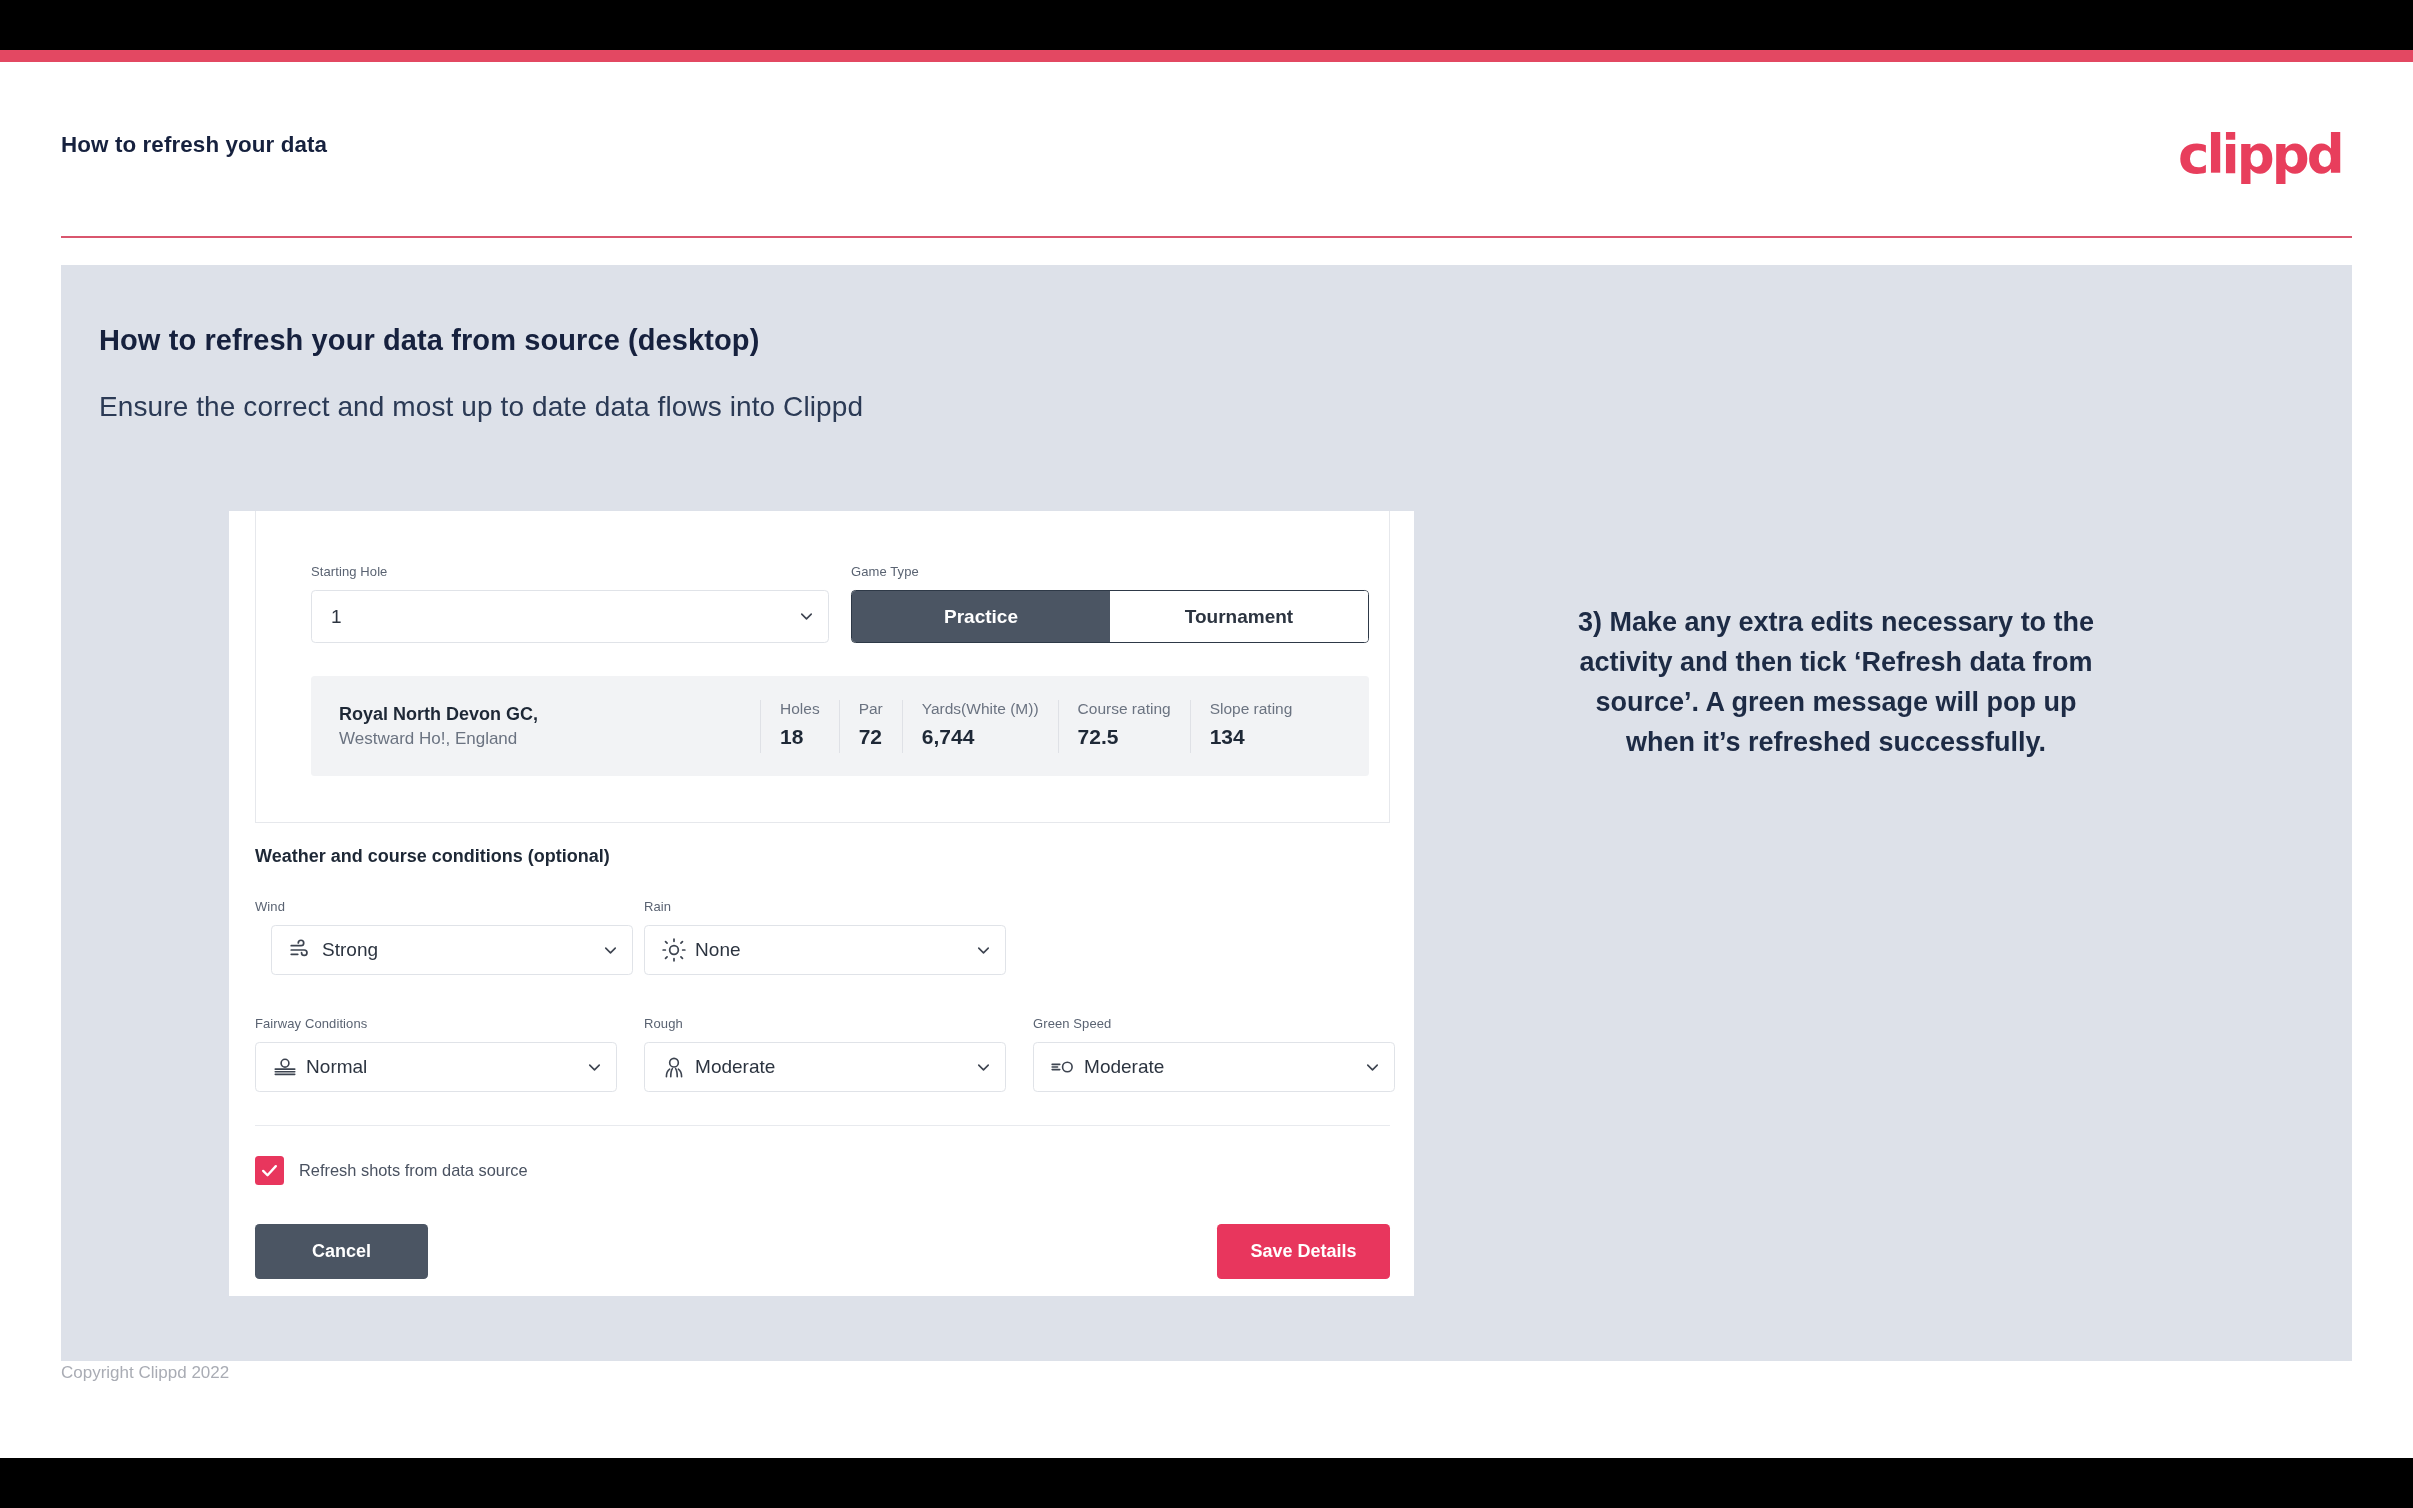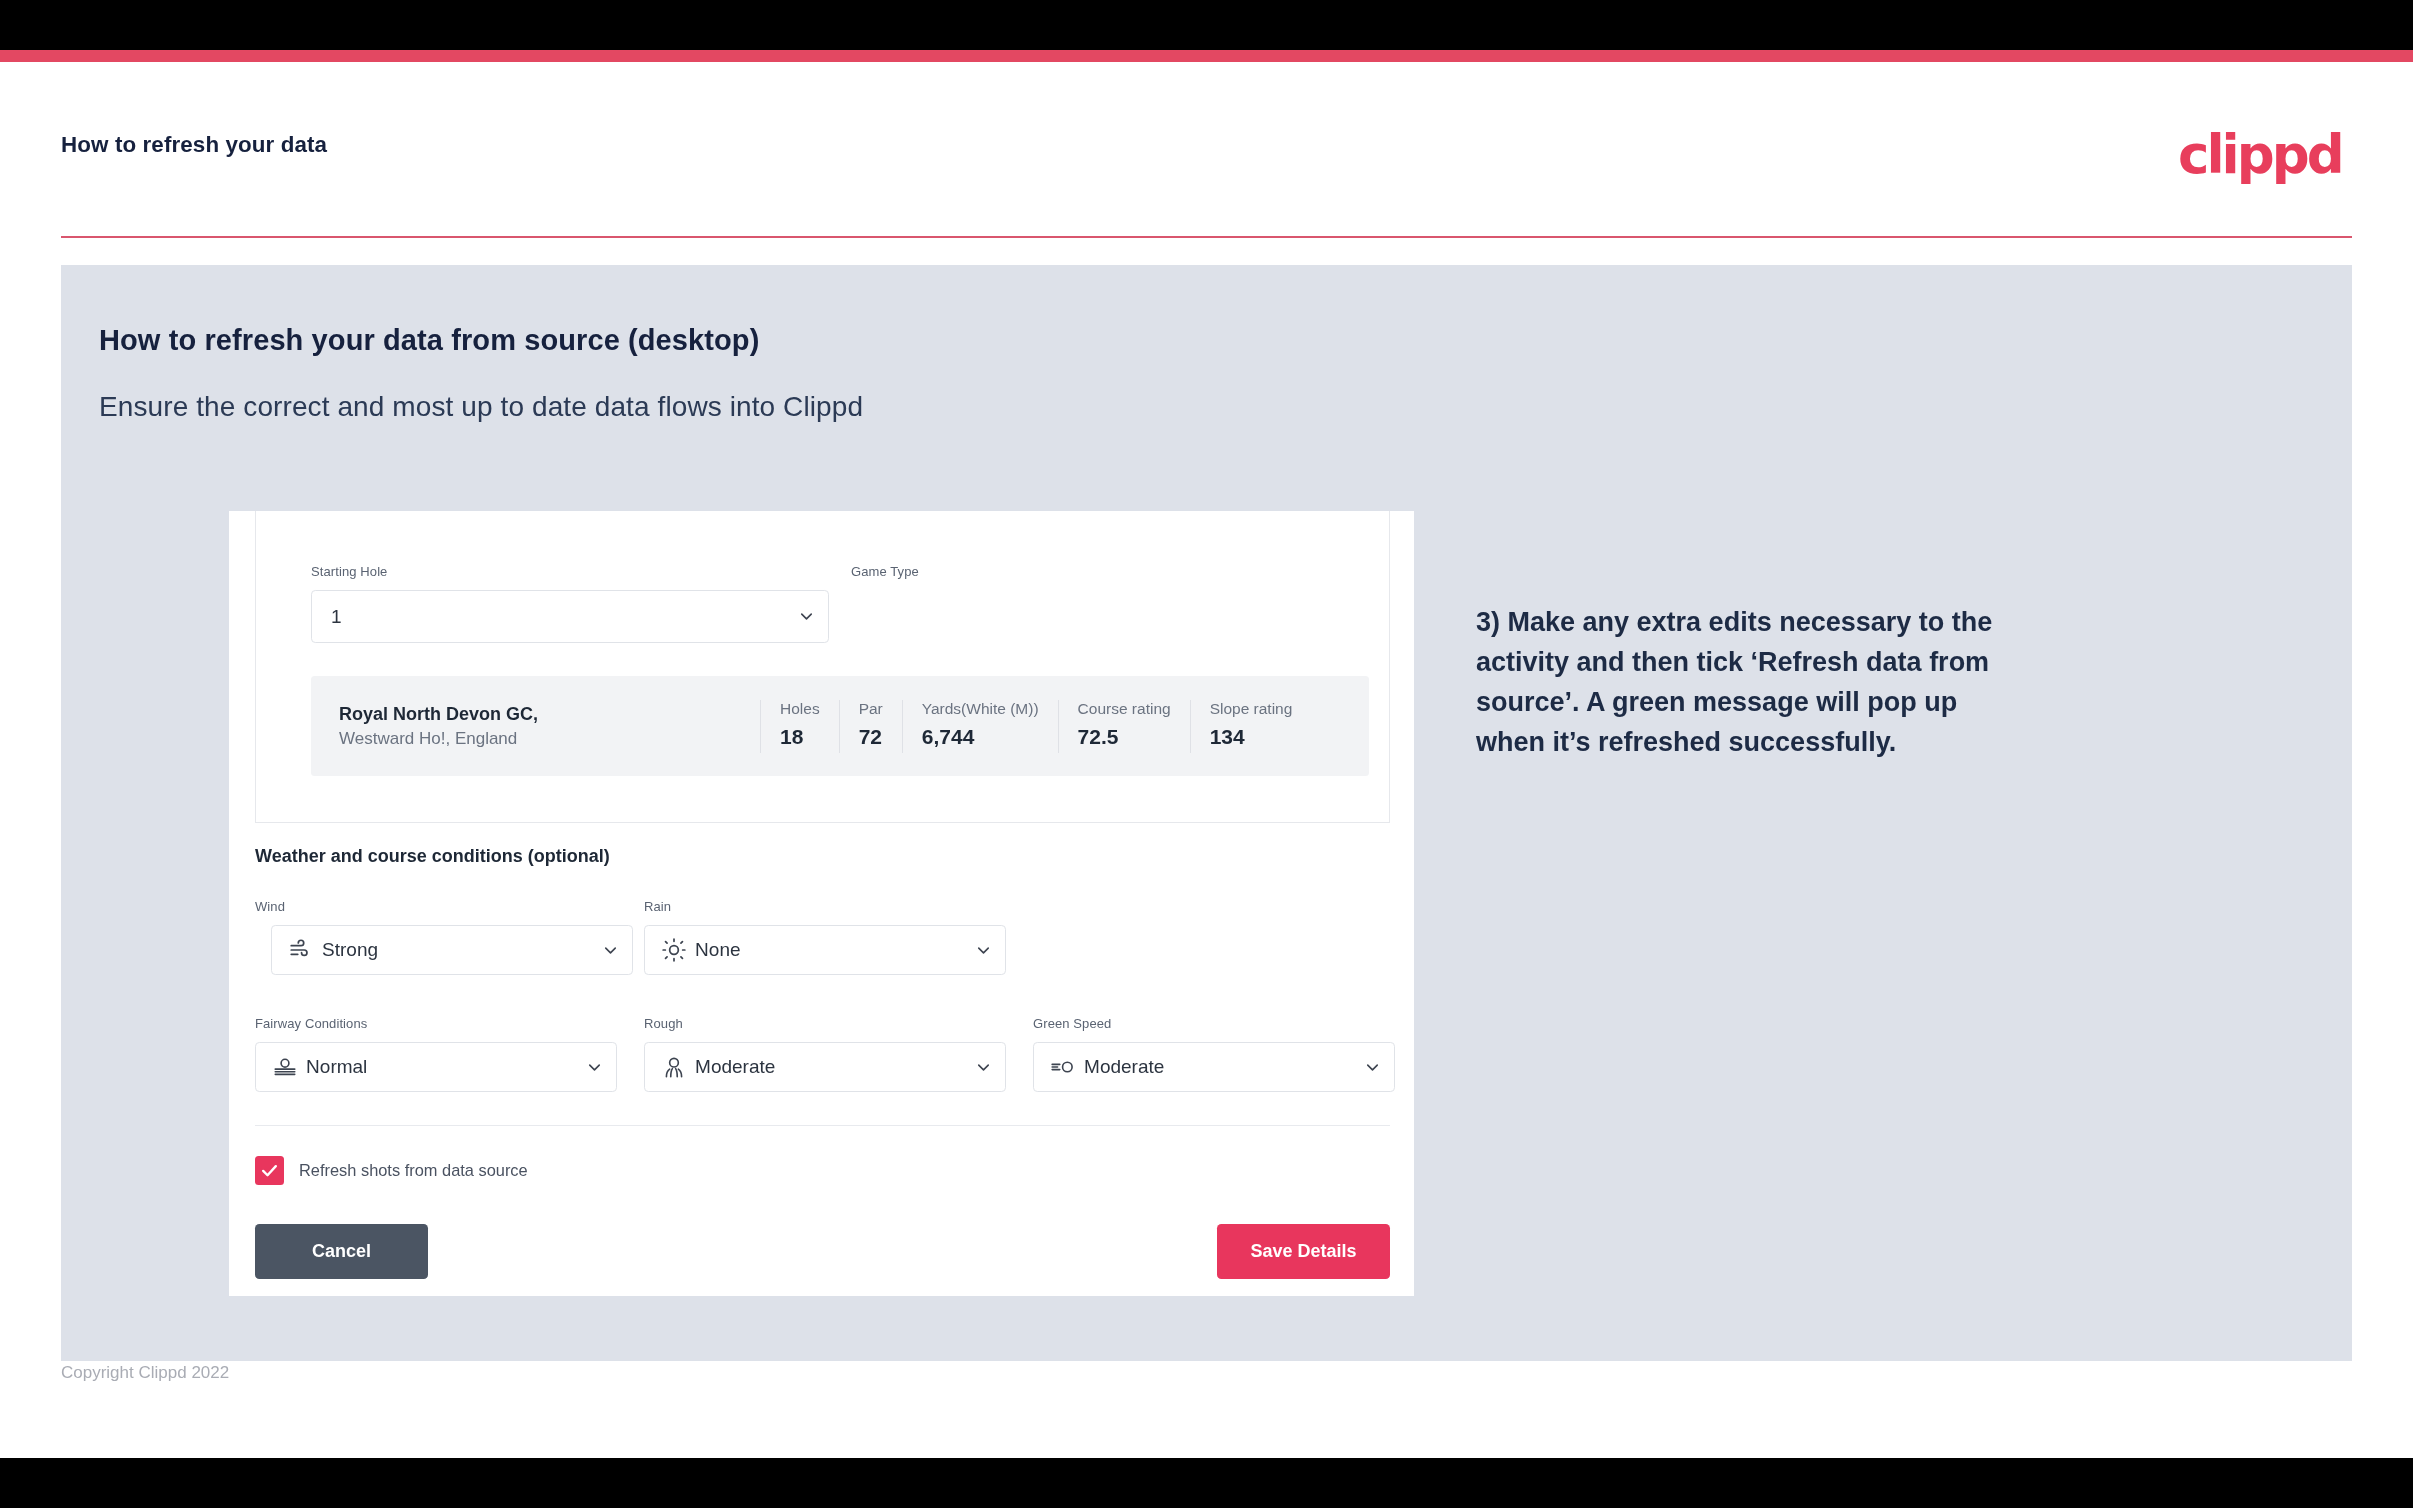--- a/index.html
+++ b/index.html
@@ -95,26 +95,27 @@
     font-size: 28px;
     font-weight: normal;
     color: #2b3a55;
     letter-spacing: 0.1px;
     margin-top: 20px;
   }
 
   
   .instructions {
     position: absolute;
-    left: 1476px; top: 602px;
+    left: 1560px; top: 602px;
     width: 552px;
     font-size: 27px;
     line-height: 40px;
     font-weight: bold;
     color: #1d2b45;
+    text-align: center;
   }
 
   
   .footer {
     position: absolute;
     left: 61px; top: 1363px;
     font-size: 17px;
     color: #a9acb4;
   }
 
@@ -361,20 +362,24 @@
       <div class="select-box" id="startingHoleSelect">
         <span class="select-value">1</span>
         <span class="chev">
           <svg width="19" height="19" viewBox="0 0 24 24" fill="none" stroke="#3d4450" stroke-width="2" stroke-linecap="round" stroke-linejoin="round">
             <polyline points="6 9 12 15 18 9"></polyline>
           </svg>
         </span>
       </div>
 
       <div class="field-label" style="left:595px; top:72px;">Game Type</div>
+      <div class="toggle">
+        <div class="seg active">Practice</div>
+        <div class="seg inactive">Tournament</div>
+      </div>
 
       <div class="course-strip">
         <div class="course-name-wrap">
           <div class="course-name">Royal North Devon GC,</div>
           <div class="course-loc">Westward Ho!, England</div>
         </div>
         <div class="stat">
           <div class="stat-label">Holes</div>
           <div class="stat-value">18</div>
         </div>

